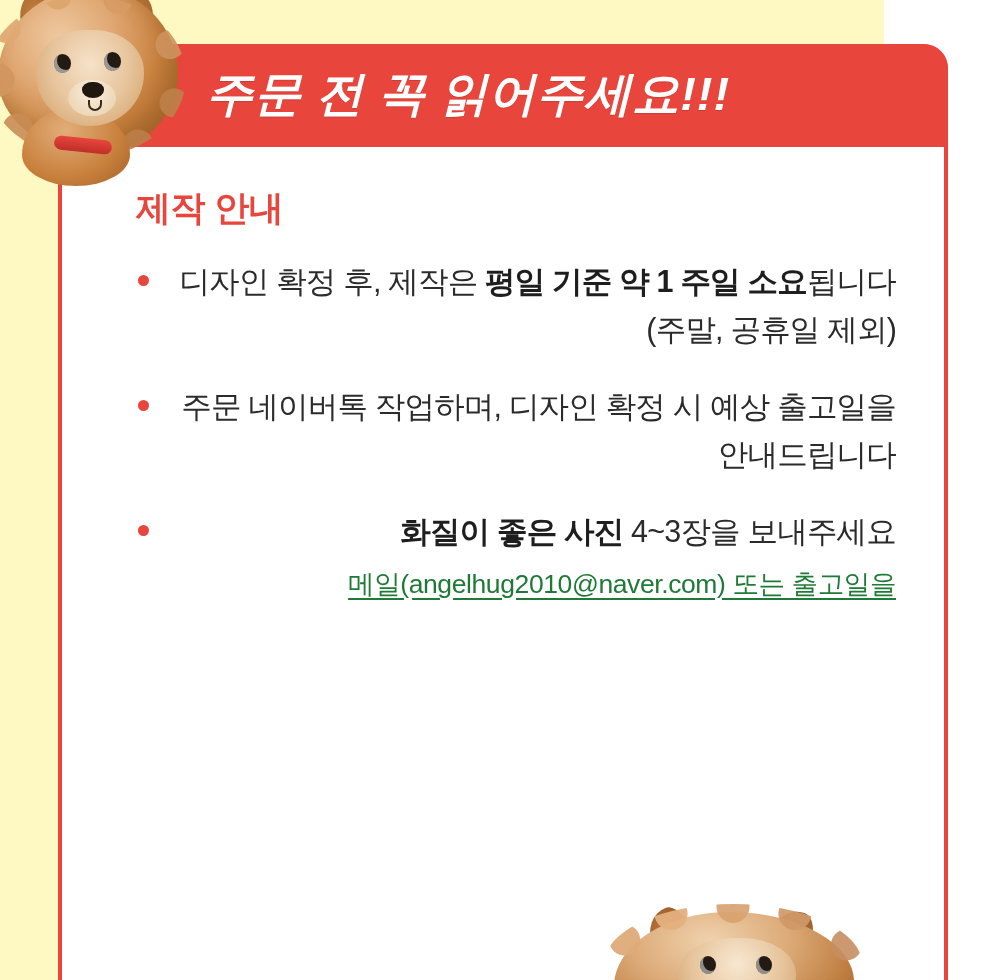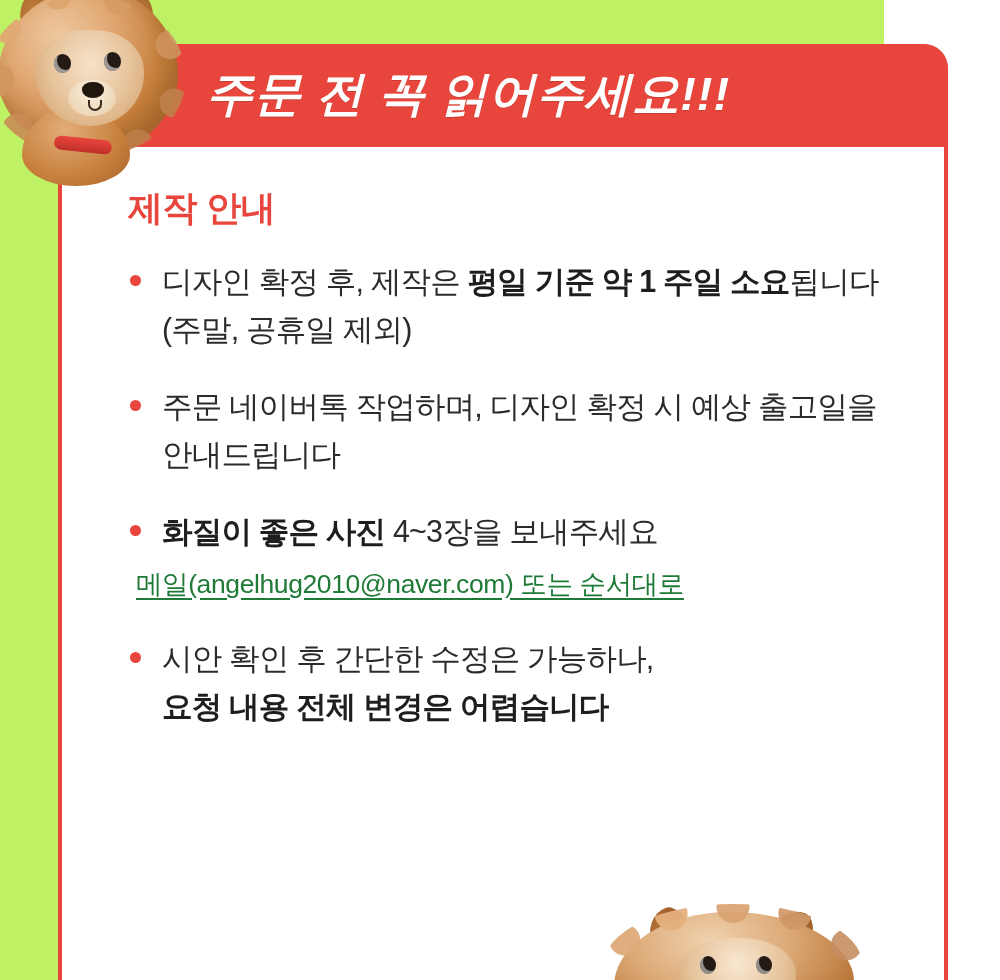--- a/index.html
+++ b/index.html
@@ -11,21 +11,21 @@
     height: 980px;
     overflow: hidden;
     background: #ffffff;
     font-family: "Liberation Sans", "DejaVu Sans", sans-serif;
   }
 
   #page {
     position: relative;
     width: 884px;
     height: 980px;
-    background: #bef264;
+    background: #fef9c3;
   }
 
   
   .card {
     position: absolute;
     left: 58px;
     top: 44px;
     width: 890px;
     height: 990px;
     border: 4px solid #e8453c;
@@ -55,21 +55,21 @@
     font-weight: bold;
     font-style: italic;
     letter-spacing: 1px;
     white-space: nowrap;
     text-shadow: 0 1px 0 rgba(0,0,0,0.12);
   }
 
   
   .body {
     position: absolute;
-    left: 50px;
+    left: 58px;
     top: 147px;
     width: 890px;
     height: 833px;
     padding: 38px 52px 0 78px;
   }
 
   .section-title {
     color: #e8453c;
     font-size: 35px;
     font-weight: bold;
@@ -78,20 +78,21 @@
   }
 
   .bullet-row {
     position: relative;
     padding-left: 34px;
     margin-bottom: 30px;
     font-size: 30.5px;
     line-height: 1.56;
     color: #2b2b2b;
     letter-spacing: -0.8px;
+    text-align: right;
   }
   .bullet-row::before {
     content: "";
     position: absolute;
     left: 2px;
     top: 17px;
     width: 11px;
     height: 11px;
     border-radius: 50%;
     background: #e8453c;
@@ -298,28 +299,24 @@
     <div class="bullet-row">
       <span class="plain">디자인 확정 후, 제작은 </span><span class="bold">평일 기준 약 1 주일 소요</span><span class="plain">됩니다 (주말, 공휴일 제외)</span>
     </div>
 
     <div class="bullet-row">
       <span class="plain">주문 네이버톡 작업하며, 디자인 확정 시 예상 출고일을 안내드립니다</span>
     </div>
 
     <div class="bullet-row">
       <span class="bold">화질이 좋은 사진</span><span class="plain"> 4~3장을 보내주세요</span>
-      <span class="mail-line">메일(angelhug2010@naver.com) 또는 순서대로</span>
+      <span class="mail-line">메일(angelhug2010@naver.com) 또는 출고일을</span>
     </div>
 
 
-    <div class="bullet-row">
-      <span class="plain">시안 확인 후 간단한 수정은 가능하나,</span>
-      <span class="strong-line">요청 내용 전체 변경은 어렵습니다</span>
-    </div>
 
   </div>
 
   <div class="dog dog-top">
     <div class="ear-l"></div>
     <div class="ear-r"></div>
     <div class="fur"></div>
     <div class="body-fur"></div>
     <div class="collar"></div>
     <div class="face"></div>

